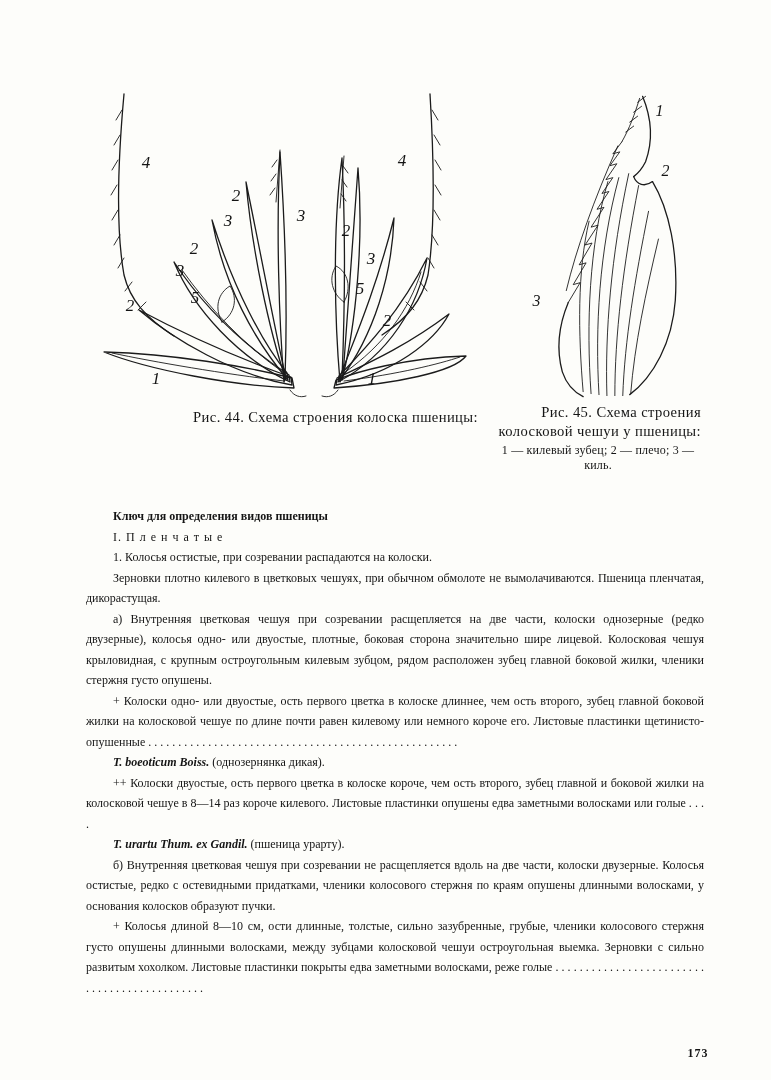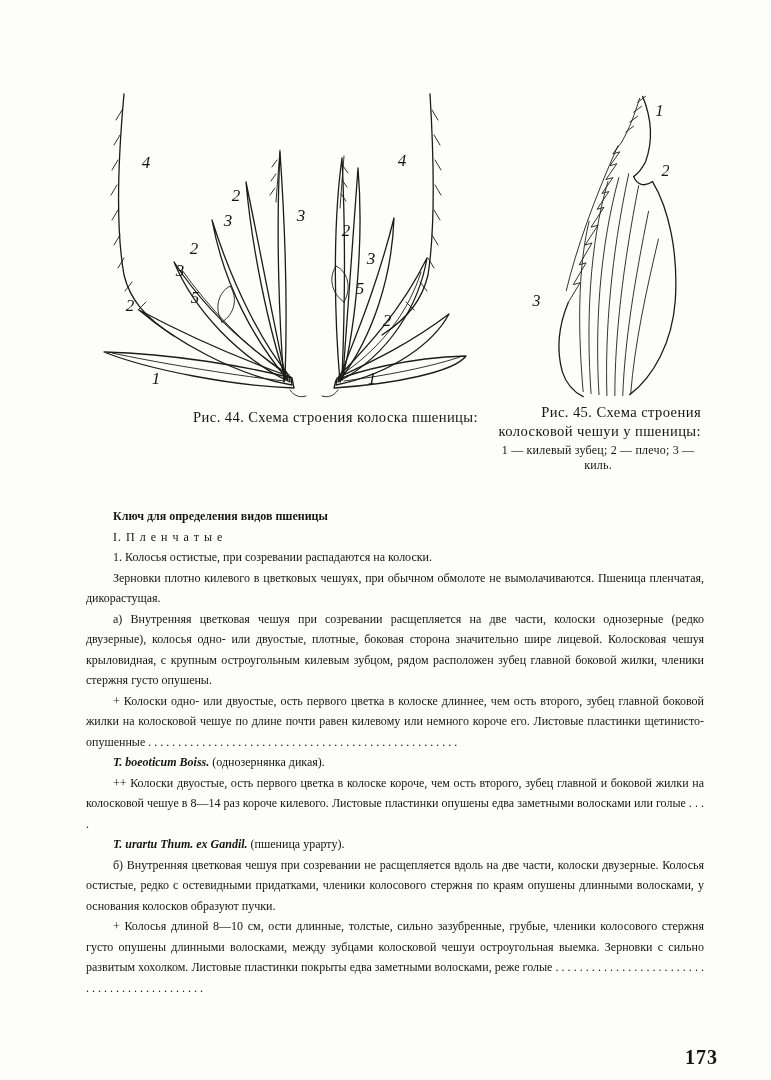--- a/index.html
+++ b/index.html
@@ -35,21 +35,21 @@
     position:absolute;left:86px;top:506px;width:618px;
     font-size:12px;line-height:20.5px;text-align:justify;font-family:Liberation Serif, serif;
   }
   .body-text p{margin:0;padding:0;text-indent:27px;}
   .heading{font-weight:bold;}
   .subheading{letter-spacing:1px;}
   .species{text-indent:0;}
   .species .latin{font-style:italic;font-weight:bold;}
   .page-number{
     position:absolute;left:678px;top:1046px;width:40px;
-    font-size:20px;font-weight:bold;text-align:right;letter-spacing:1px;
+    font-size:12px;font-weight:bold;text-align:center;letter-spacing:1px;
   }
 </style>
 </head>
 <body>
 
 <div class="page">
 
   <div class="figure" id="fig44">
     <svg width="380" height="315" viewBox="0 0 380 315">
 

